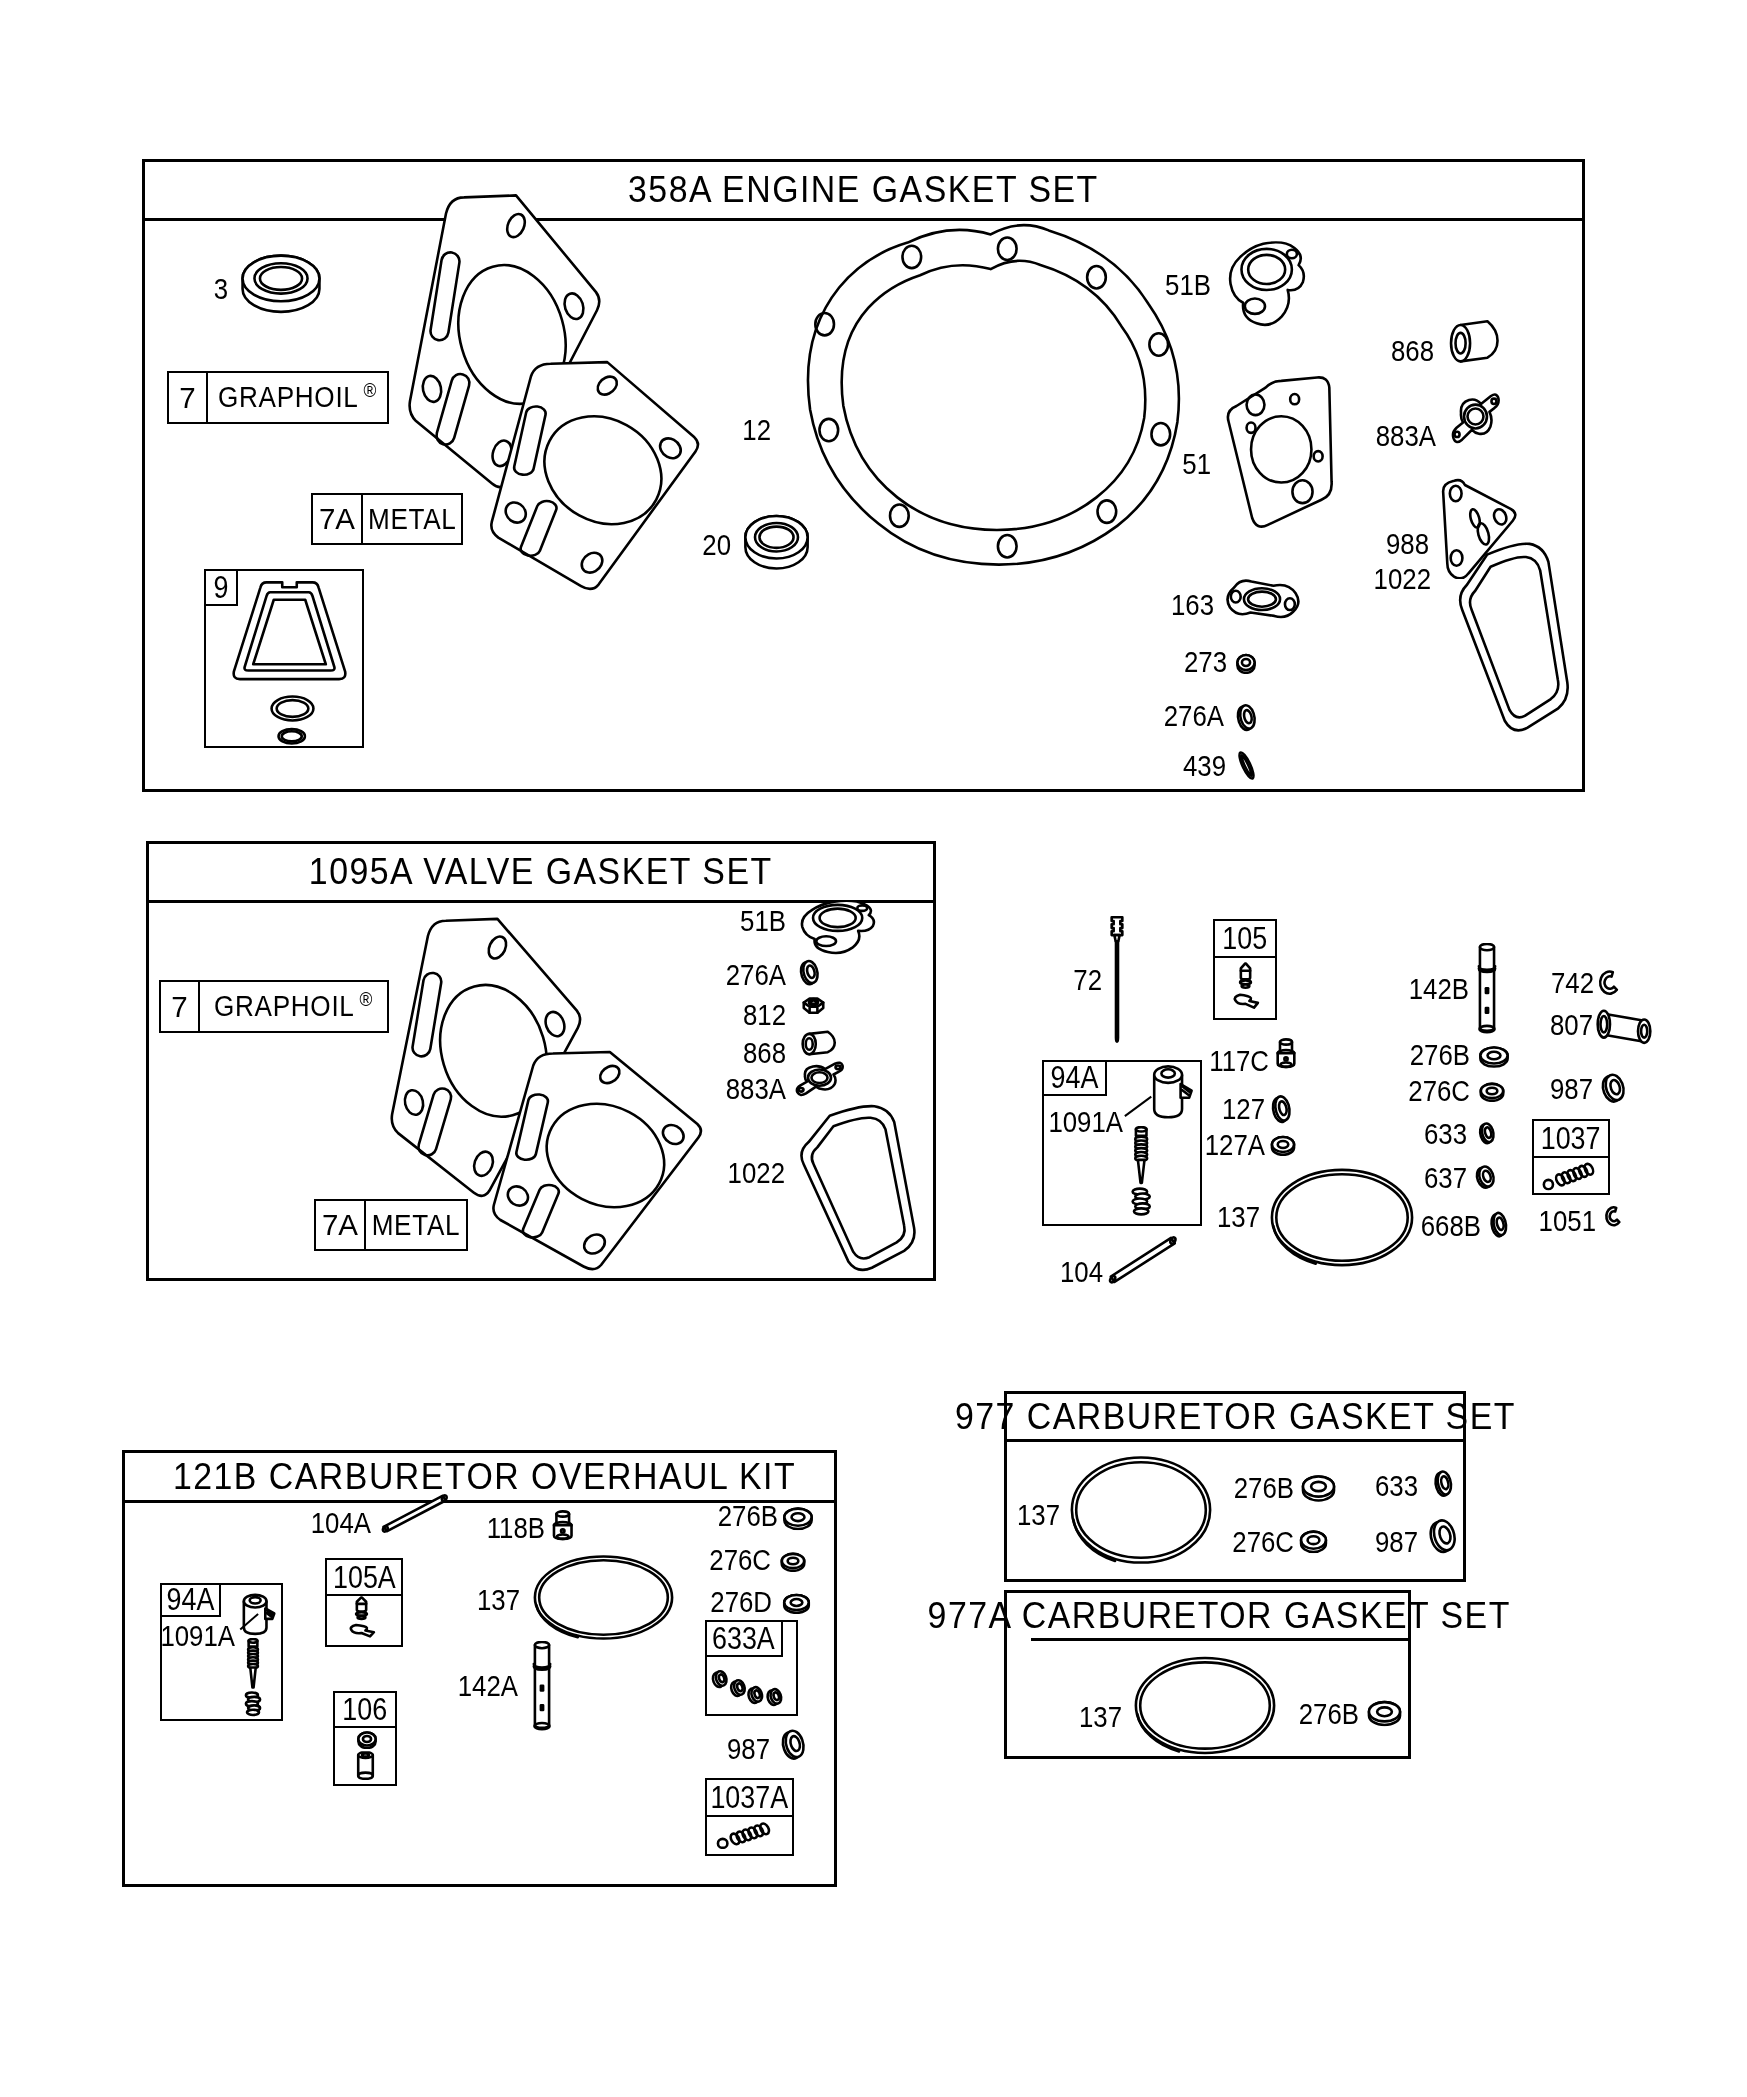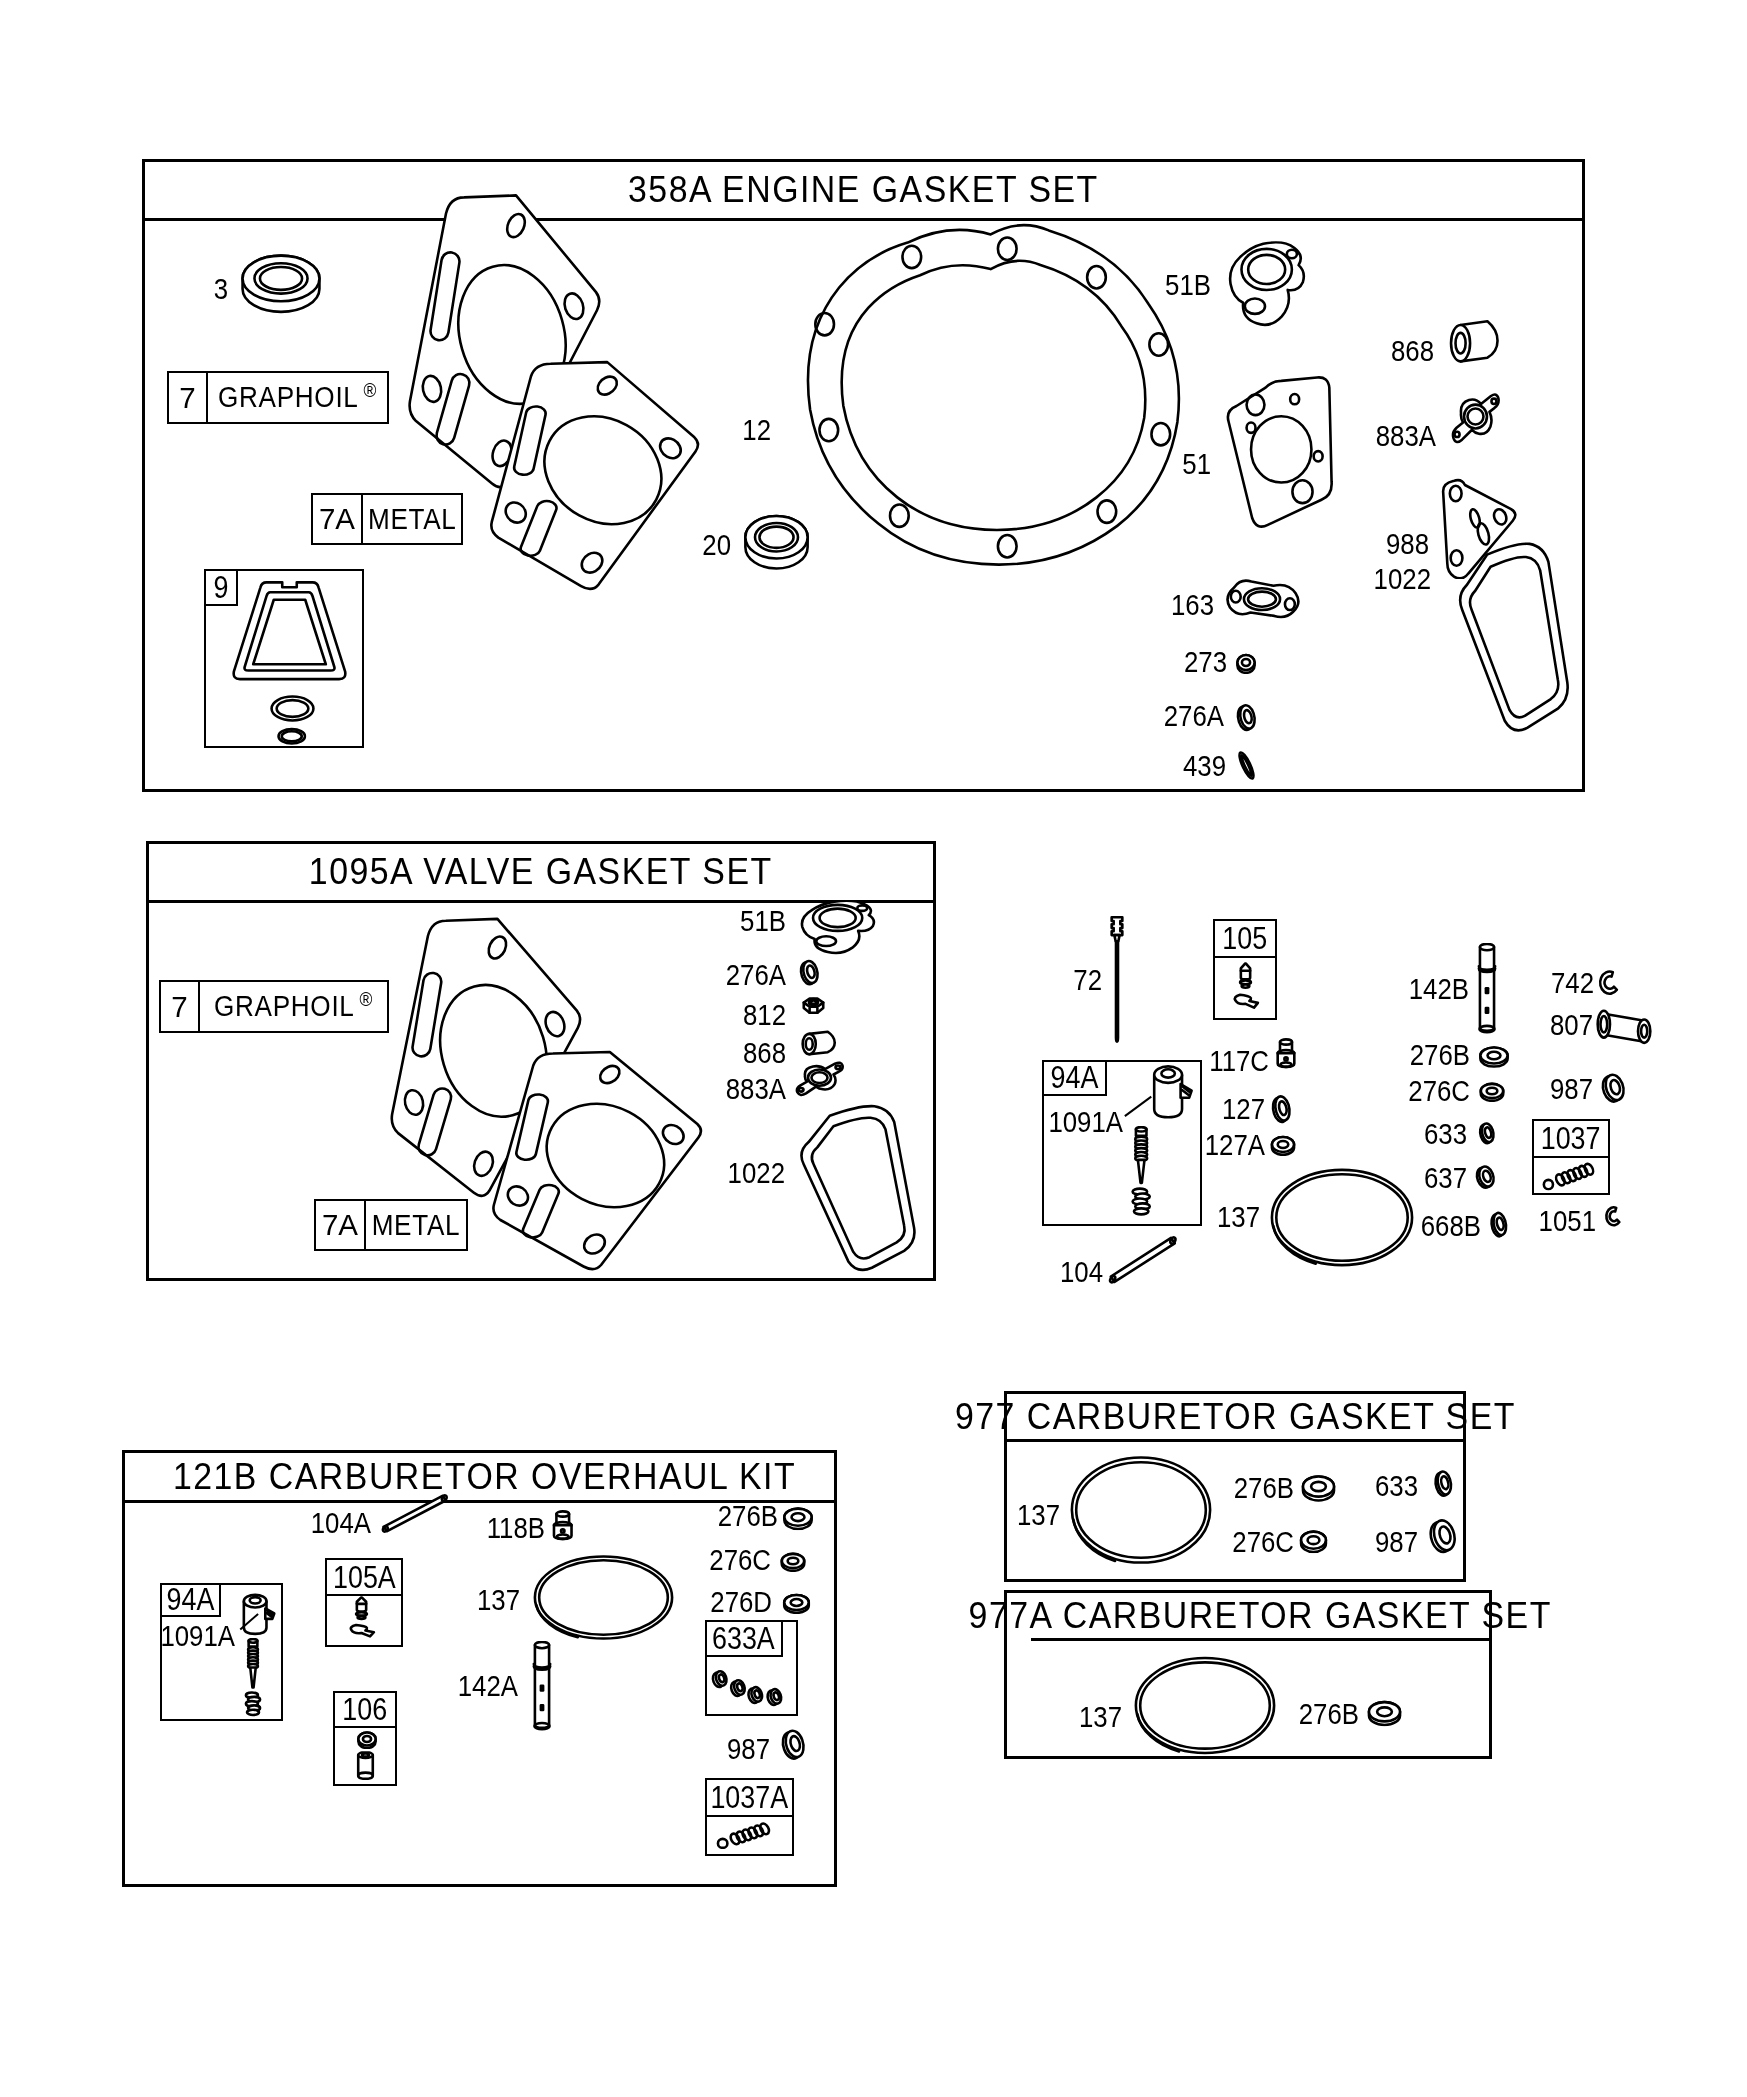--- a/index.html
+++ b/index.html
@@ -596,21 +596,21 @@
     <svg class="picon" style="left: 354px; top: 1751px; width: 23px; height: 31px;" viewBox="0 0 30 40" width="23" height="31">
       <use href="#sym-jet-cylinder" width="100%" height="100%"></use>
     </svg>
     <svg class="picon" style="left: 778px; top: 1726px; width: 31px; height: 37px;" viewBox="0 0 40 48" width="31" height="37">
       <use href="#sym-o-ring" width="100%" height="100%"></use>
     </svg>
     <div class="plabel" style="left: 770px; top: 1749px;">987</div>
     <svg class="picon" style="left: 715px; top: 1821px; width: 59px; height: 28px;" viewBox="0 0 76 36" width="59" height="28">
       <use href="#sym-spring-ball" width="100%" height="100%"></use>
     </svg>
-    <div class="pbox" style="left: 1004px; top: 1590px; width: 488px; height: 169px; padding-left: 24px;">
+    <div class="pbox" style="left: 1004px; top: 1590px; width: 407px; height: 169px; padding-left: 24px;">
       <div class="pbar" style="height: 48px;">
         <span class="ptitle">977A CARBURETOR GASKET SET</span>
       </div>
     </div>
     <svg class="picon" style="left: 1133px; top: 1655px; width: 144px; height: 101px;" viewBox="0 0 186 130" width="144" height="101">
       <use href="#sym-large-o-ring" width="100%" height="100%"></use>
     </svg>
     <div class="plabel" style="left: 1122px; top: 1717px;">137</div>
     <svg class="picon" style="left: 1365px; top: 1697px; width: 39px; height: 29.5px;" viewBox="0 0 50 38" width="39" height="29.5">
       <use href="#sym-flat-washer" width="100%" height="100%"></use>

